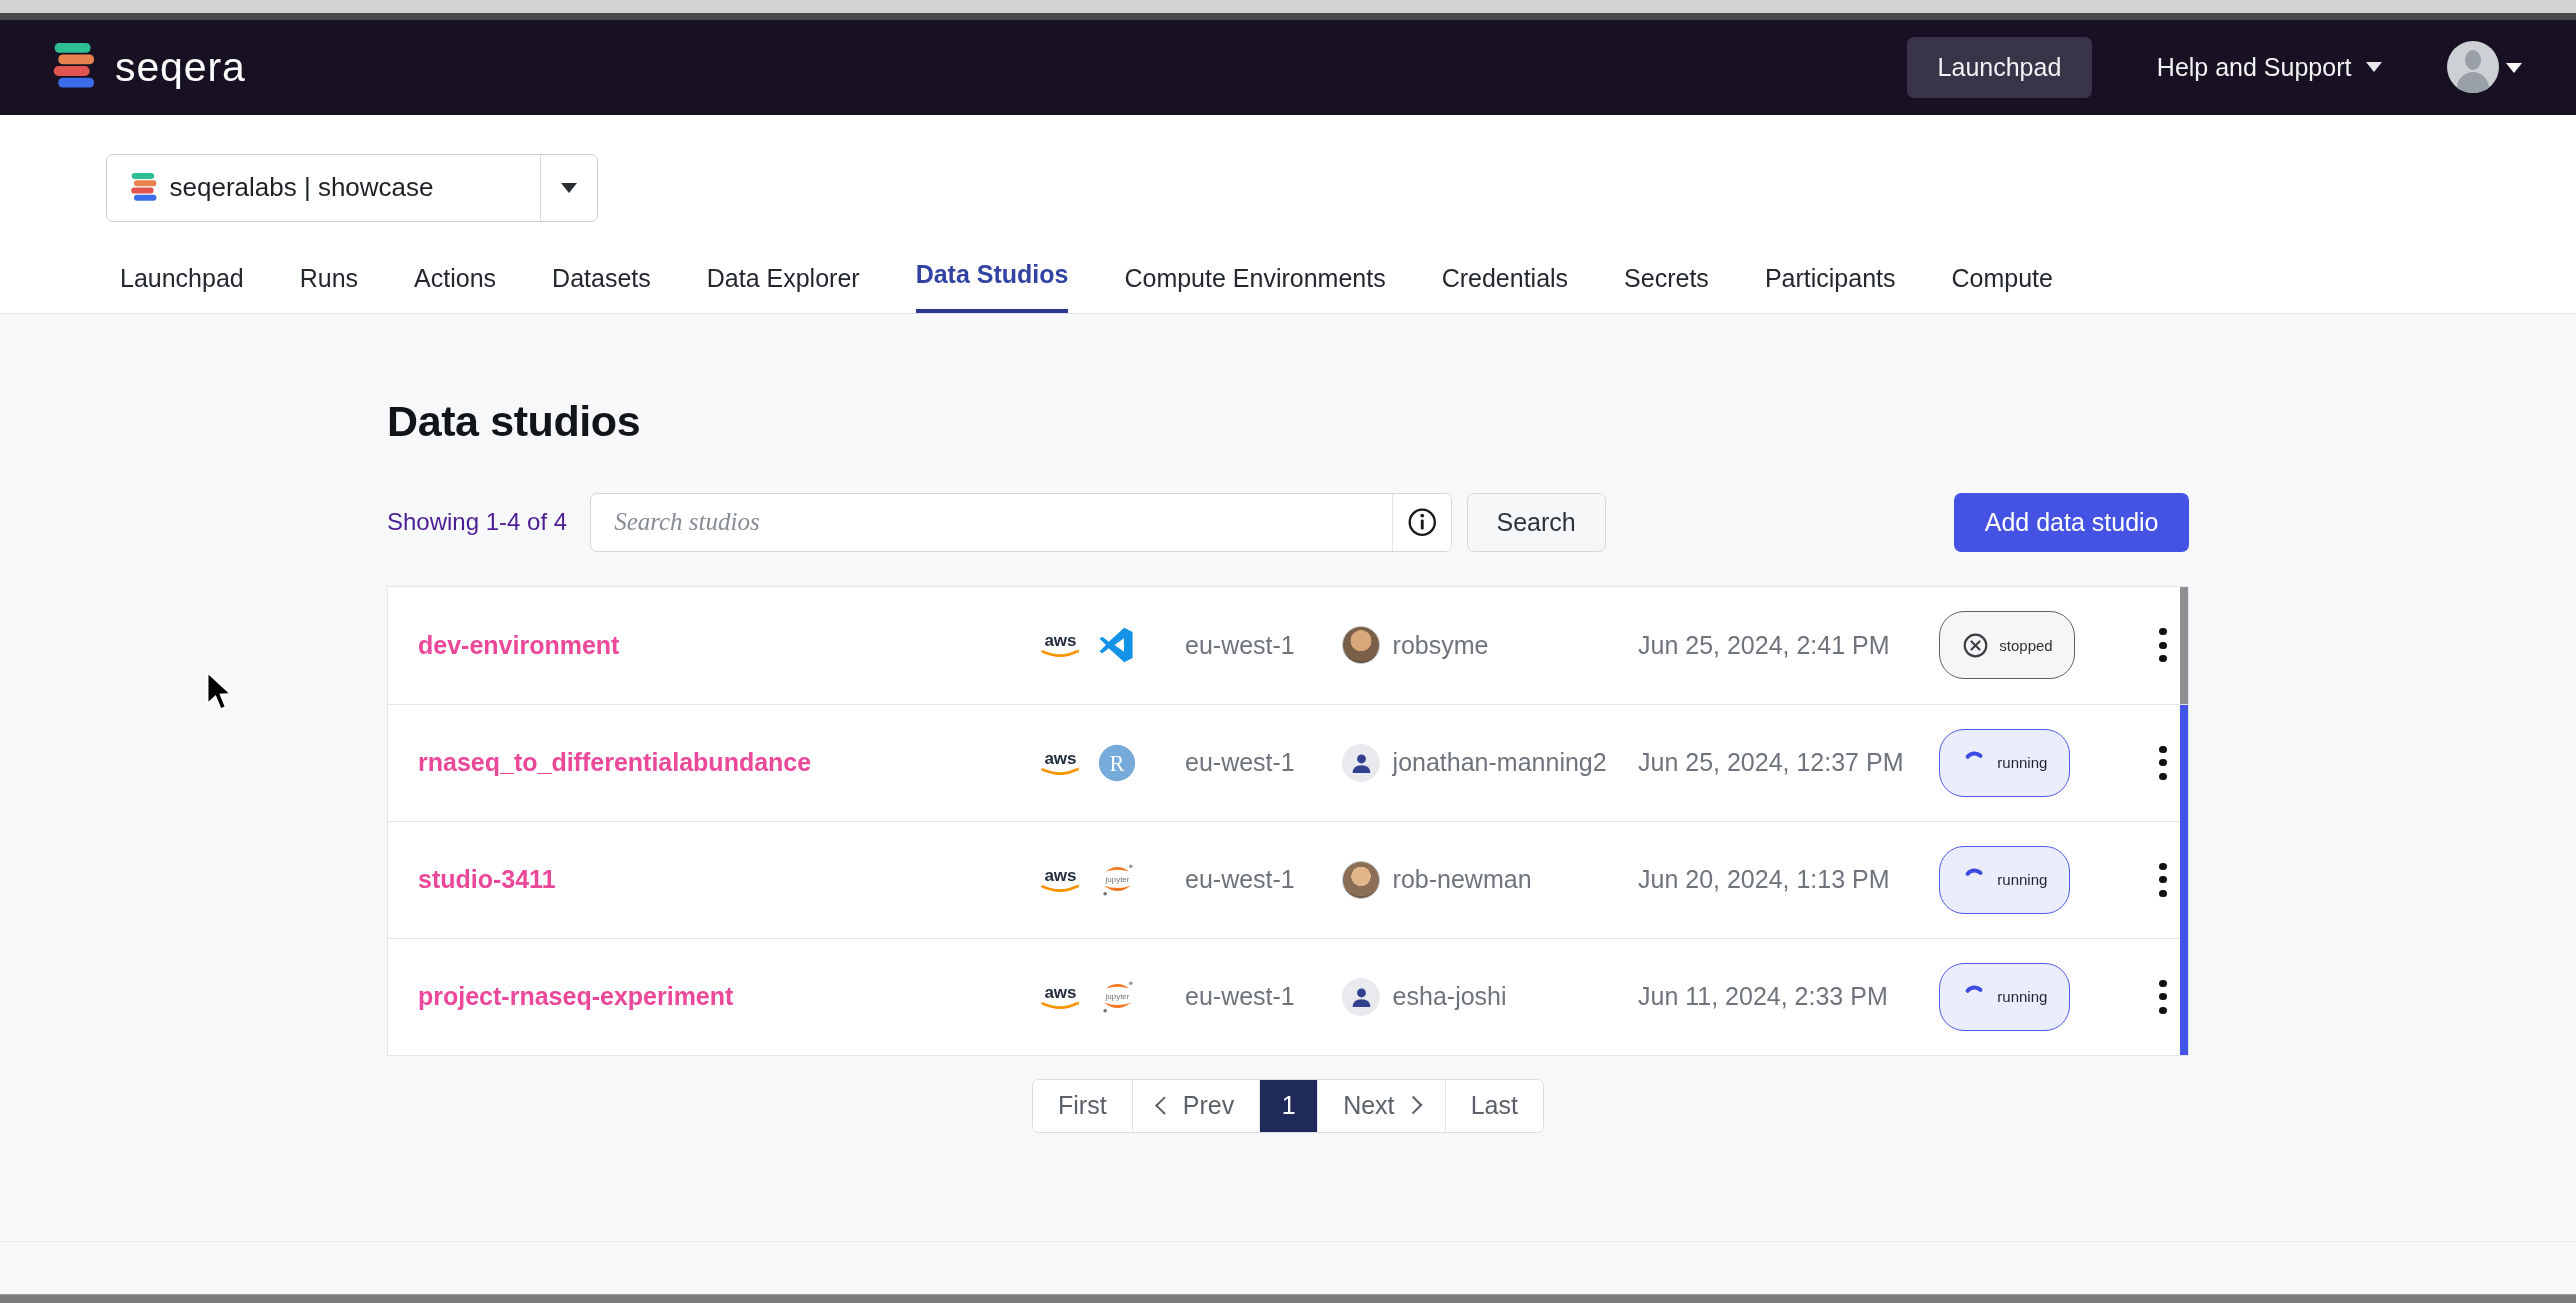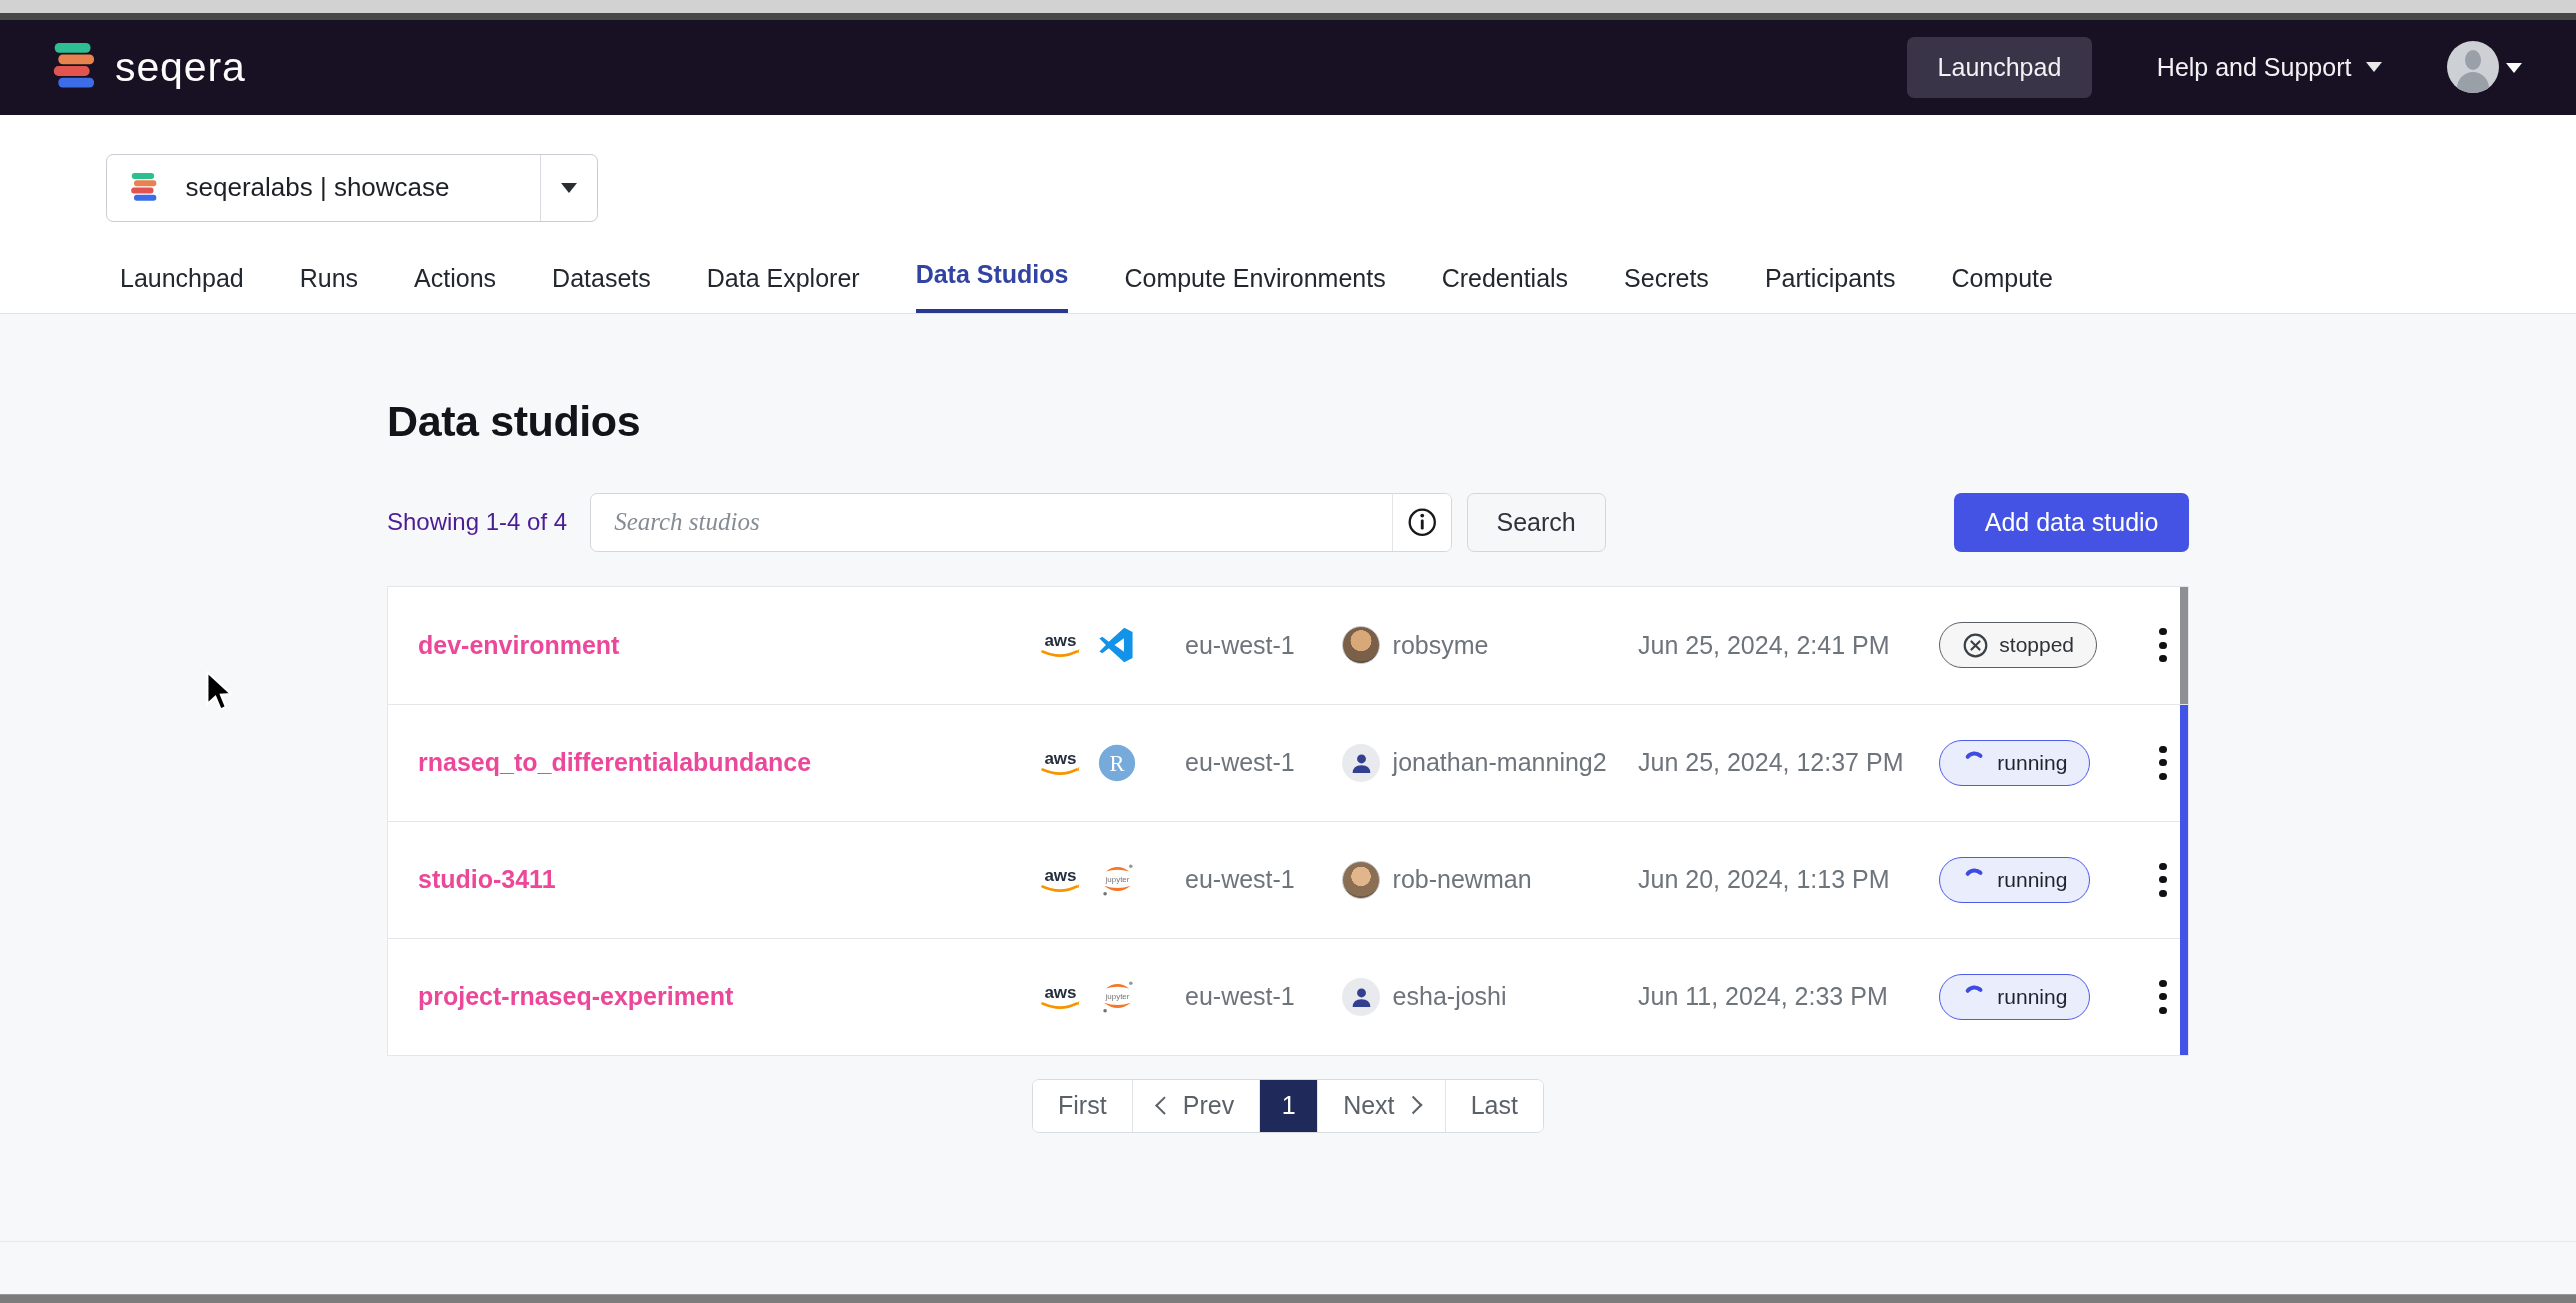--- a/index.html
+++ b/index.html
@@ -21,21 +21,21 @@
   .caret { width:0; height:0; border-left:8px solid transparent; border-right:8px solid transparent; border-top:10px solid #e8e8ec; display:inline-block; }
   .avatar-wrap { display:flex; align-items:flex-start; gap:7.2px; cursor:pointer; }
   .avatar-circle { width:52px; height:52px; border-radius:50%; background:#cdd0d5; position:relative; overflow:hidden; }
   .avatar-circle .head { position:absolute; left:50%; top:9px; transform:translateX(-50%); width:16px; height:20px; border-radius:50%; background:#9aa0a8; }
   .avatar-circle .body { position:absolute; left:50%; top:30.5px; transform:translateX(-50%); width:32px; height:21.5px; border-radius:16px 16px 0 0; background:#9aa0a8; }
   .avatar-wrap .caret { border-top-color:#ffffff; margin-top:21.5px; }
 
   
   .white-band { background:#ffffff; border-bottom:0.9px solid #e2e4e8; padding-top:39px; }
   .ws-select { margin-left:106px; width:492px; height:68px; background:#fff; border:0.9px solid #c9cdd3; border-radius:7.2px; display:flex; align-items:center; cursor:pointer; }
-  .ws-main { display:flex; align-items:center; gap:28px; padding:0 21.5px; flex:1; }
+  .ws-main { display:flex; align-items:center; gap:12px; padding:0 21.5px; flex:1; }
   .ws-label { font-size:26px; color:#1d2126; }
   .ws-caret-box { width:57px; height:100%; border-left:0.9px solid #d8dbe0; display:flex; align-items:center; justify-content:center; }
   .ws-caret-box .caret { border-top-color:#2a2e33; }
 
   .tabs { display:flex; gap:56px; padding:0 0 0 120px; margin-top:38px; align-items:flex-end; }
   .tab { font-size:25px; color:#23272e; padding-bottom:20px; cursor:pointer; white-space:nowrap; }
   .tab.active { color:#3243a2; font-weight:600; border-bottom:4.5px solid #2a3890; }
 
   
   .content { background:#f7f8fa; }
@@ -58,21 +58,21 @@
   .row:first-child { border-top:none; }
   .cell-name { font-size:25px; font-weight:700; color:#ec4899; cursor:pointer; }
   .cell-icons { display:flex; align-items:center; gap:14.4px; }
   .cell-gray { font-size:25px; color:#6e747b; }
   .cell-user { display:flex; align-items:center; gap:12.6px; font-size:25px; color:#6e747b; }
   .ava { width:38px; height:38px; border-radius:50%; flex:none; }
   .ava.photo1 { background:radial-gradient(circle at 50% 38%, #d9a878 0 36%, #7a6049 37% 72%, #5d4b3c 73%); border:0.9px solid #c3c6ca; }
   .ava.photo2 { background:radial-gradient(circle at 50% 40%, #e2b58b 0 34%, #8b6f54 35% 70%, #6e5a47 71%); border:0.9px solid #c3c6ca; }
   .ava.generic { background:#e8eaee; display:flex; align-items:center; justify-content:center; }
 
-  .badge { display:inline-flex; align-items:center; gap:10.8px; height:46px; padding:0 21.5px; border-radius:25px; font-size:21px; }
+  .badge { display:inline-flex; align-items:center; gap:10.8px; height:68px; padding:0 21.5px; border-radius:25px; font-size:15px; }
   .badge.stopped { background:#f6f6f6; border:1.8px solid #5a6066; color:#2f3338; }
   .badge.running { background:#e9edfc; border:1.8px solid #4d5be8; color:#1f242c; }
 
   .kebab { width:54px; height:63px; display:flex; flex-direction:column; align-items:center; justify-content:center; gap:6.3px; cursor:pointer; }
   .kebab i { width:7.2px; height:7.2px; border-radius:50%; background:#0f1114; }
 
   .scrollstrip { position:absolute; top:0; right:0; width:8px; height:100%; cursor:pointer; }
   .scrollstrip .thumb-gray { position:absolute; top:0; width:100%; height:117px; background:#8d8f93; }
   .scrollstrip .thumb-blue { position:absolute; top:118px; width:100%; bottom:0; background:#4254e8; }
 

